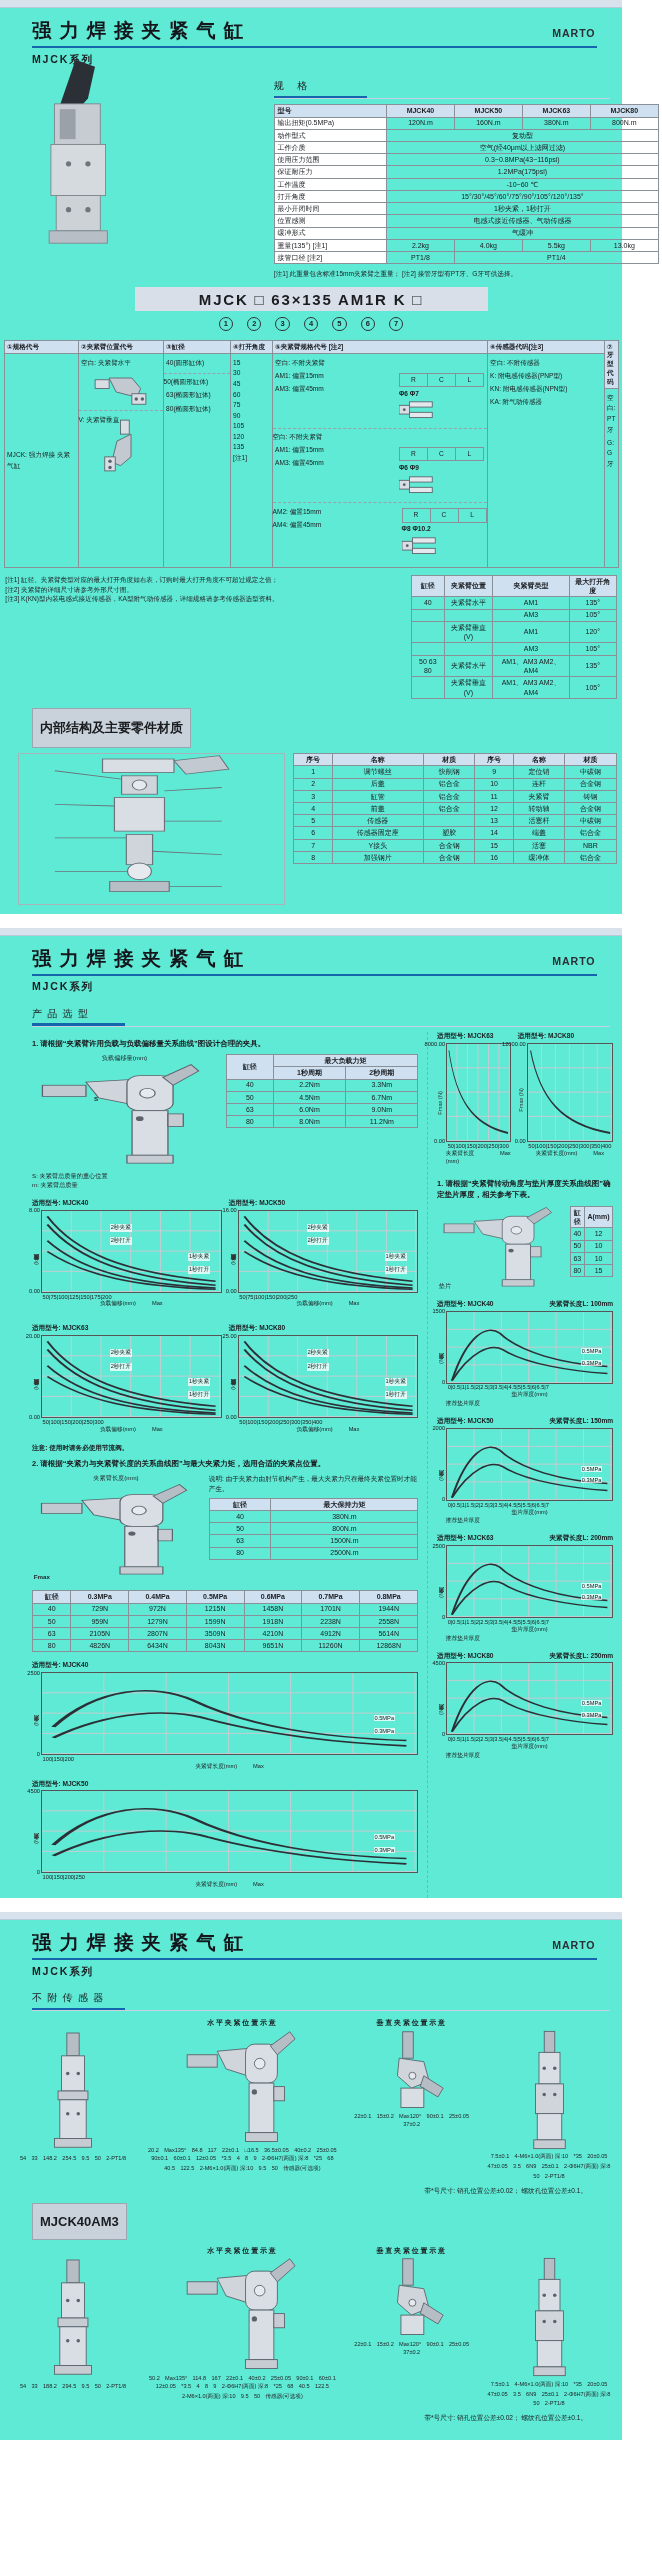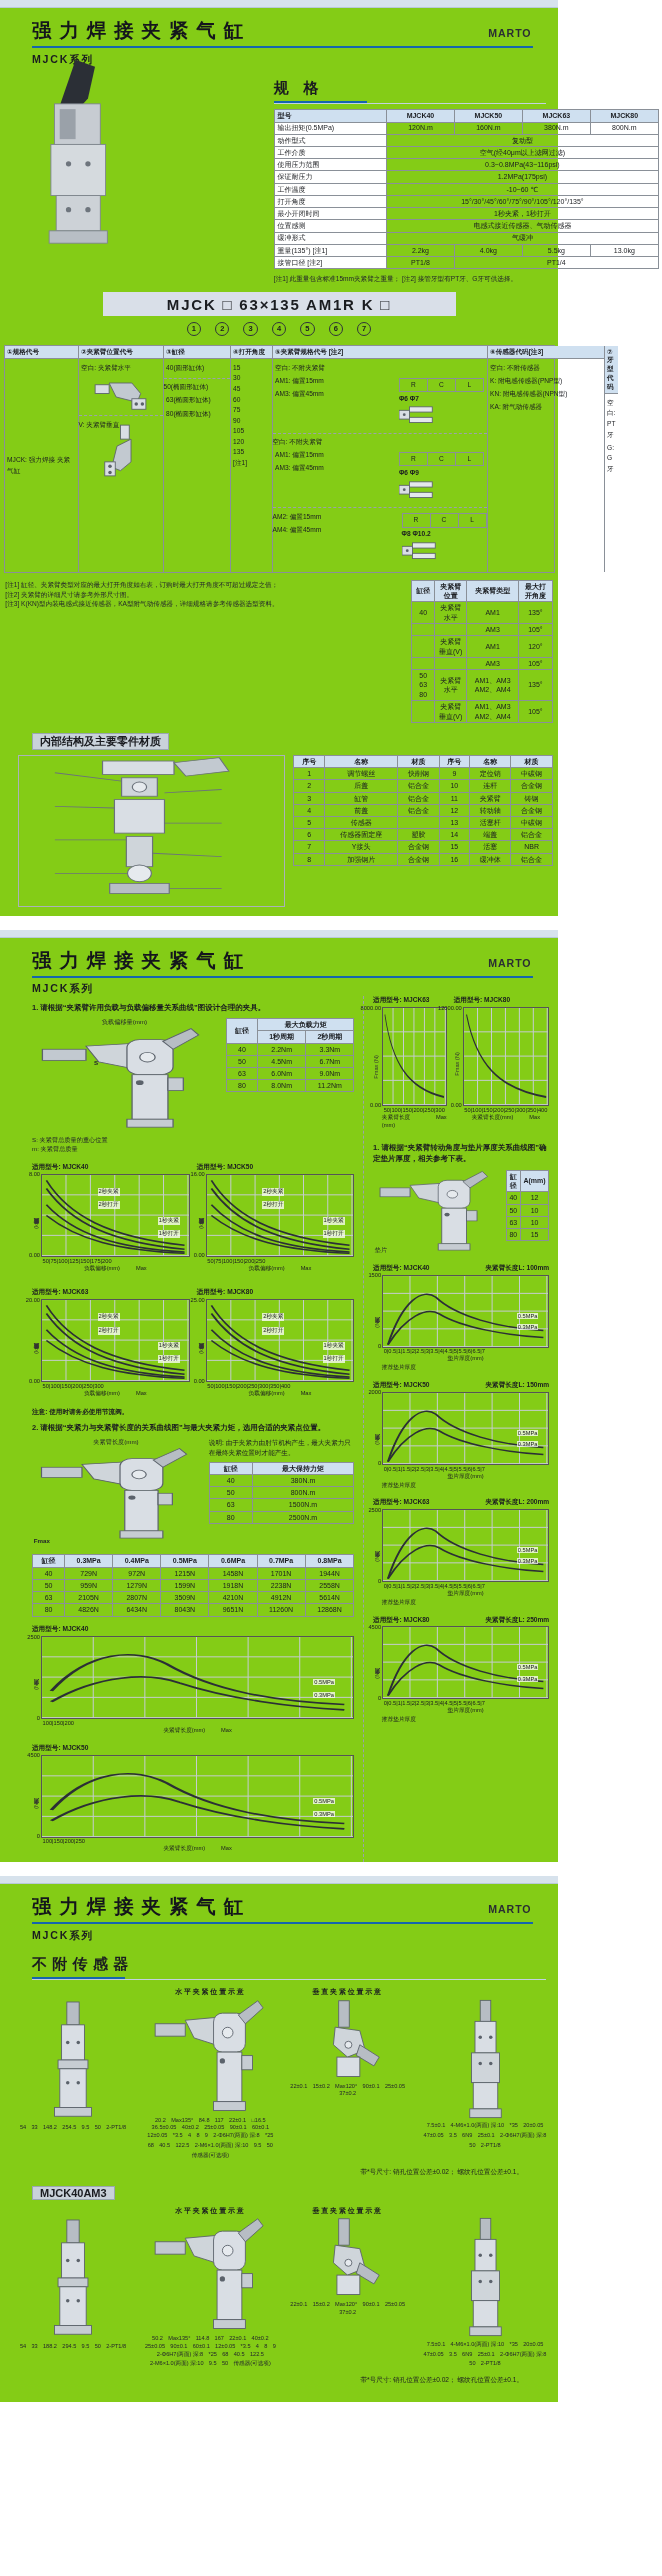--- a/index.html
+++ b/index.html
@@ -1,34 +1,34 @@
 <!DOCTYPE html>
 <html style="font-size:14px"><head>
 <meta charset="utf-8">
 <style>
   html,body{margin:0;padding:0;background:#fff;}
   body{width:662px;font-family:"Liberation Sans","DejaVu Sans",sans-serif;color:#1a1c20;-webkit-font-smoothing:antialiased;}
-  .page{position:relative;width:558px;background:#84cc16;}
+  .page{position:relative;width:622px;background:#5eead4;}
   .band{height:7px;background:#d7e2ec;border-bottom:0.9px solid #b9c9d8;}
   .hdr{position:relative;padding:8.8px 25px 0 32px;}
   .hdr .t{font-size:19.4px;font-weight:bold;letter-spacing:8px;color:#14161c;}
   .hdr .brand{position:absolute;right:26.5px;top:19.4px;font-size:10.6px;font-weight:bold;letter-spacing:0.9px;color:#2a2d33;}
   .hdr .rule{height:1.8px;background:#1565ad;margin-top:2.6px;}
   .hdr .series{font-size:10.6px;font-weight:bold;margin-top:4.4px;letter-spacing:1.8px;}
   .sec{margin:12.4px 0 5.3px 32px;}
-  .sec .st{font-size:15px;font-weight:bold;letter-spacing:5.3px;}
+  .sec .st{font-size:10px;font-weight:normal;letter-spacing:5.3px;}
   .sec .ac{width:93px;height:3.5px;background:#1565ad;margin-top:2.6px;}
   .sec .ln{height:0.9px;background:#c3d2e0;margin-top:-0.9px;margin-right:12.4px;}
   table{border-collapse:collapse;}
   .tb{font-size:7px;}
   .tb th,.tb td{border:0.9px solid #8a9098;padding:0.9px 2.6px;text-align:center;line-height:1.35;}
   .tb th{background:#cfe0f0;font-weight:bold;}
   .tb td.lbl{text-align:left;background:#fff;}
   .note{font-size:6.6px;color:#23262b;line-height:1.5;}
-  .chip{display:inline-block;background:#c9d2da;border:0.9px solid #9aa6b1;font-size:11px;font-weight:bold;padding:0 7px;}
+  .chip{display:inline-block;background:#c9d2da;border:0.9px solid #9aa6b1;font-size:13px;font-weight:bold;padding:10px 7px;}
   
   .codebar{width:353px;margin:8.8px auto 3.5px;background:#d9dfe8;text-align:center;font-size:15px;font-weight:bold;letter-spacing:1.8px;padding:3.5px 0;}
   .digits{display:flex;justify-content:center;gap:14px;margin:5.3px 0 8.8px;}
   .digits span{width:12.4px;height:12.4px;border:0.9px solid #30343b;border-radius:50%;font-size:7.5px;display:flex;align-items:center;justify-content:center;font-weight:bold;}
   .ogrid{display:grid;grid-template-columns:74px 85px 67px 42px 215px 117px 1fr;border:0.9px solid #8a9098;margin:0 3.5px;font-size:6.6px;}
   .ocol{border-right:0.9px solid #8a9098;display:flex;flex-direction:column;}
   .ocol:last-child{border-right:none;}
   .ohead{background:#cfe0f0;font-weight:bold;border-bottom:0.9px solid #8a9098;padding:1.8px 2.6px;text-align:left;}
   .obody{padding:3.5px 2.6px;line-height:1.6;flex:1;}
   .obody .opt{margin-bottom:2.6px;}
@@ -531,20 +531,25 @@
 </div>
 
 <div class="page" style="margin-top:14px;">
   <div class="band"></div>
   <div class="hdr">
     <div class="t">强力焊接夹紧气缸</div>
     <div class="brand">MARTO</div>
     <div class="rule"></div>
     <div class="series">MJCK系列</div>
   </div>
+  <div class="sec">
+    <div class="st">产品选型</div>
+    <div class="ac"></div>
+      <div class="ln"></div>
+  </div>
 
   <div class="cols2">
 
     <div class="lcol">
       <div class="itemtxt">1. 请根据“夹紧臂许用负载与负载偏移量关系曲线”图设计合理的夹具。</div>
       <div class="flexrow">
         <div class="fig" style="width:185px">
           <div class="figlab" style="text-align:center">负载偏移量(mm)</div>
           <svg width="177" height="106" viewBox="0 0 200 120">
               <use href="#sym-front" transform="scale(1.45,0.9)"></use>

